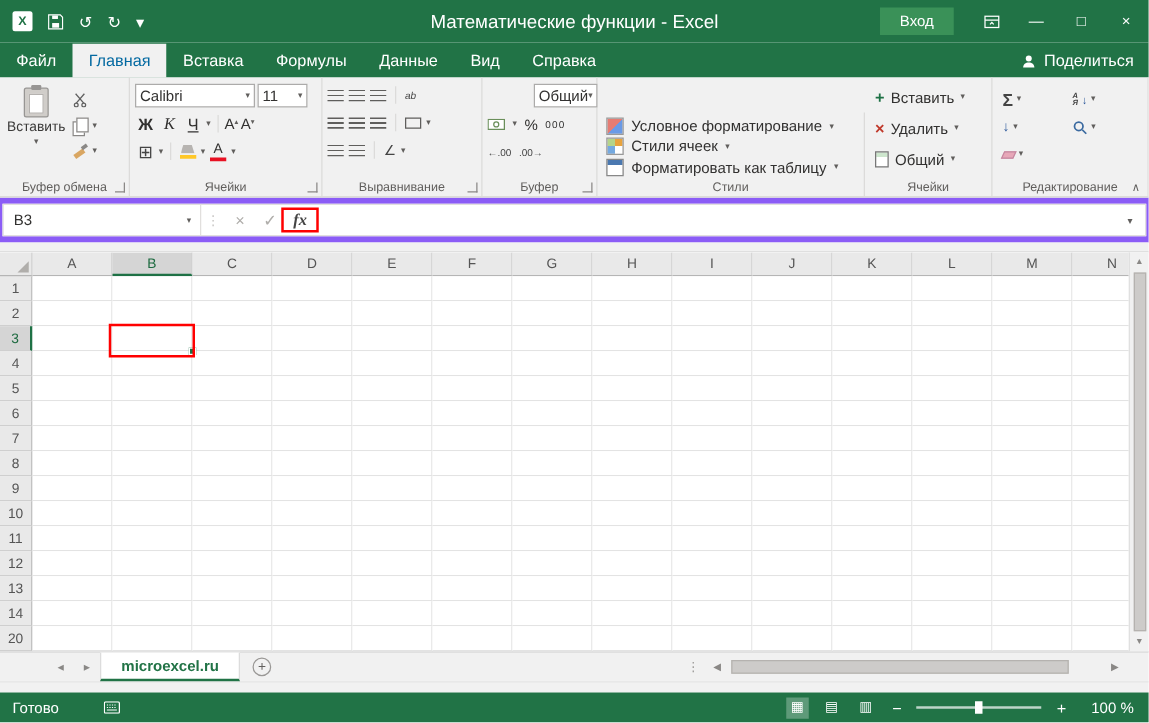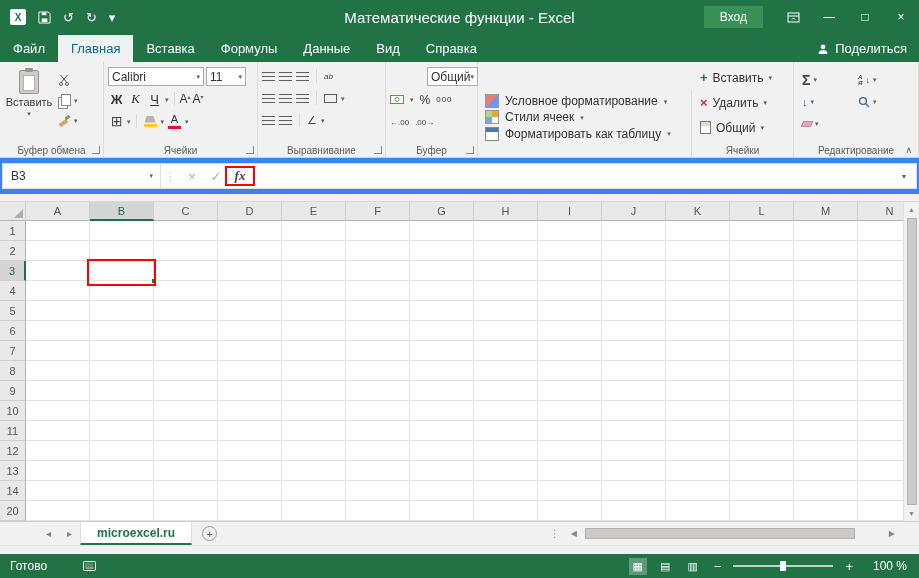--- a/index.html
+++ b/index.html
@@ -96,21 +96,21 @@
   .edit-grid{display:grid;grid-template-columns:1fr 1fr;gap:3px 2px;padding:5px 2px 0 4px;}
   .ebtn{display:flex;align-items:center;gap:3px;height:19px;font-size:12px;color:#323130;}
   .sigma{font-size:14px;font-weight:bold;color:#444;line-height:1;}
   .sorticon{display:flex;flex-direction:column;font-size:6px;line-height:1;color:#444;font-weight:bold;}
   .sortarrow{font-size:9px;color:#2b579a;}
   .fillarrow{font-size:11px;color:#2b579a;font-weight:bold;}
   .eraser{width:10px;height:6px;background:#e7a7b8;transform:skewX(-25deg);border:1px solid #c387a0;}
   .collapse{position:absolute;right:7px;bottom:2px;font-size:9px;color:#605e5c;}
 
   
-  .formula-row{height:36px;background:#3b82f6;display:flex;align-items:center;padding:5px 2px;flex:0 0 auto;}
+  .formula-row{height:36px;background:#8b5cf6;display:flex;align-items:center;padding:5px 2px;flex:0 0 auto;}
   .fbar{flex:1;height:26px;background:#fff;border:1px solid #e1dfdd;display:flex;align-items:center;}
   .namebox{width:158px;height:100%;display:flex;align-items:center;padding-left:8px;font-size:12px;color:#323130;border-right:1px solid #e1dfdd;}
   .nb-dd{margin-left:auto;padding:0 7px;font-size:7px;color:#605e5c;}
   .fb-split{padding:0 4px;color:#c8c6c4;font-size:11px;}
   .fb-btn{width:24px;height:100%;display:flex;align-items:center;justify-content:center;font-size:13px;}
   .fb-btn.dis{color:#b0aeab;}
   .fxwrap{position:relative;display:inline-flex;}
   .fx{font-family:"Liberation Serif",serif;font-style:italic;font-weight:bold;font-size:13px;color:#444;}
   .fx-red{position:absolute;left:-3px;right:-3px;top:-2px;bottom:-2px;border:2px solid #ff0000;pointer-events:none;}
   .finput{flex:1;height:100%;}
@@ -366,20 +366,21 @@
       <div class="style-row">
         <span class="sicon cs"></span>
         <span>Стили ячеек</span>
         <span class="dd">▾</span>
       </div>
       <div class="style-row">
         <span class="sicon tbl"></span>
         <span>Форматировать как таблицу</span>
         <span class="dd">▾</span>
       </div>
+      <div class="glabel"><span>Стили</span></div>
     </div>
 
     <div class="group g-cells">
       <div class="cell-row">
         <span class="plus-ic">+</span>
         <span>Вставить</span>
         <span class="dd">▾</span>
       </div>
       <div class="cell-row">
         <span class="del-ic">×</span>

